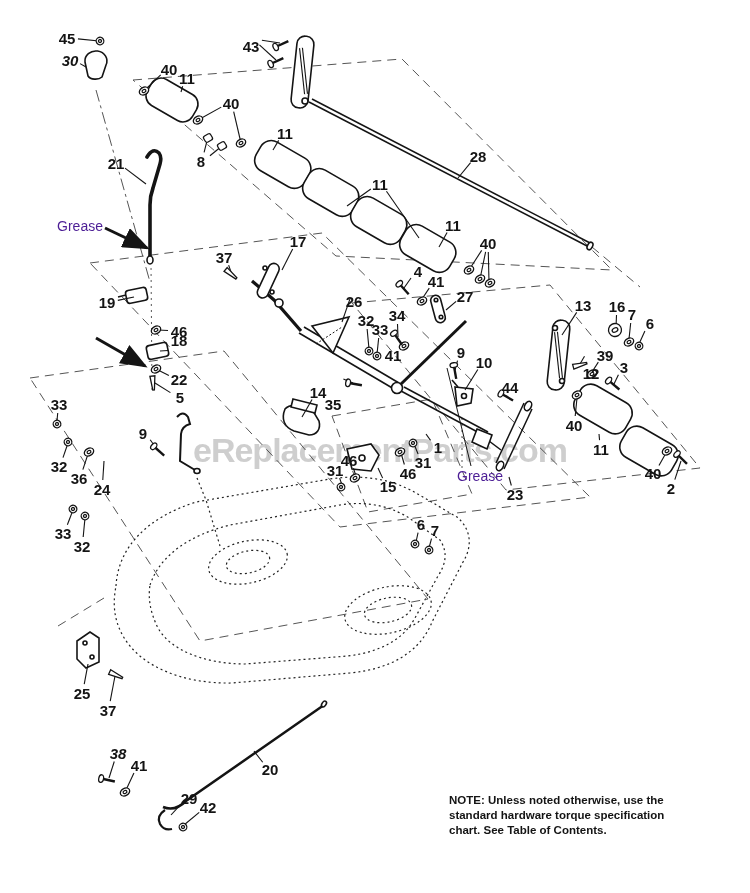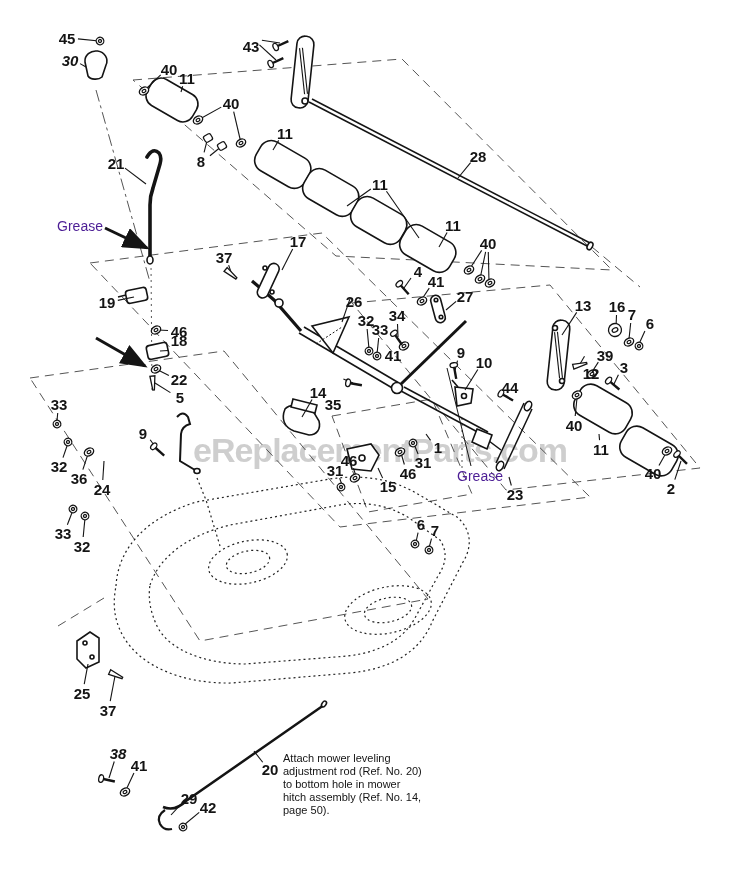--- a/index.html
+++ b/index.html
@@ -427,25 +427,23 @@
         <g transform="translate(615,330) rotate(-30)" stroke="#141414" fill="#fff" stroke-width="1.3">
           <circle r="6.5"></circle>
           <ellipse rx="3" ry="2"></ellipse>
         </g>
       </g>
   </svg>
 
   <div class="grease-label" style="left:80px;top:226px">Grease</div>
   <div class="grease-label" style="left:480px;top:476px">Grease</div>
 
-  <div class="note note-leveling">Attach mower leveling
-adjustment rod (Ref. No. 20)
-to bottom hole in mower
-hitch assembly (Ref. No. 14,
-page 50).</div>
+  <div class="note note-torque">NOTE: Unless noted otherwise, use the
+standard hardware torque specification
+chart. See Table of Contents.</div>
 
   <div id="callout-holder">
       <div class="callout" style="left: 67px; top: 38px;">45</div>
       <div class="callout" style="left: 70px; top: 60px; font-style: italic;">30</div>
       <div class="callout" style="left: 169px; top: 69px;">40</div>
       <div class="callout" style="left: 187px; top: 78px;">11</div>
       <div class="callout" style="left: 251px; top: 39px; margin-top: 7px;">43</div>
       <div class="callout" style="left: 478px; top: 156px;">28</div>
       <div class="callout" style="left: 116px; top: 163px;">21</div>
       <div class="callout" style="left: 201px; top: 161px;">8</div>

